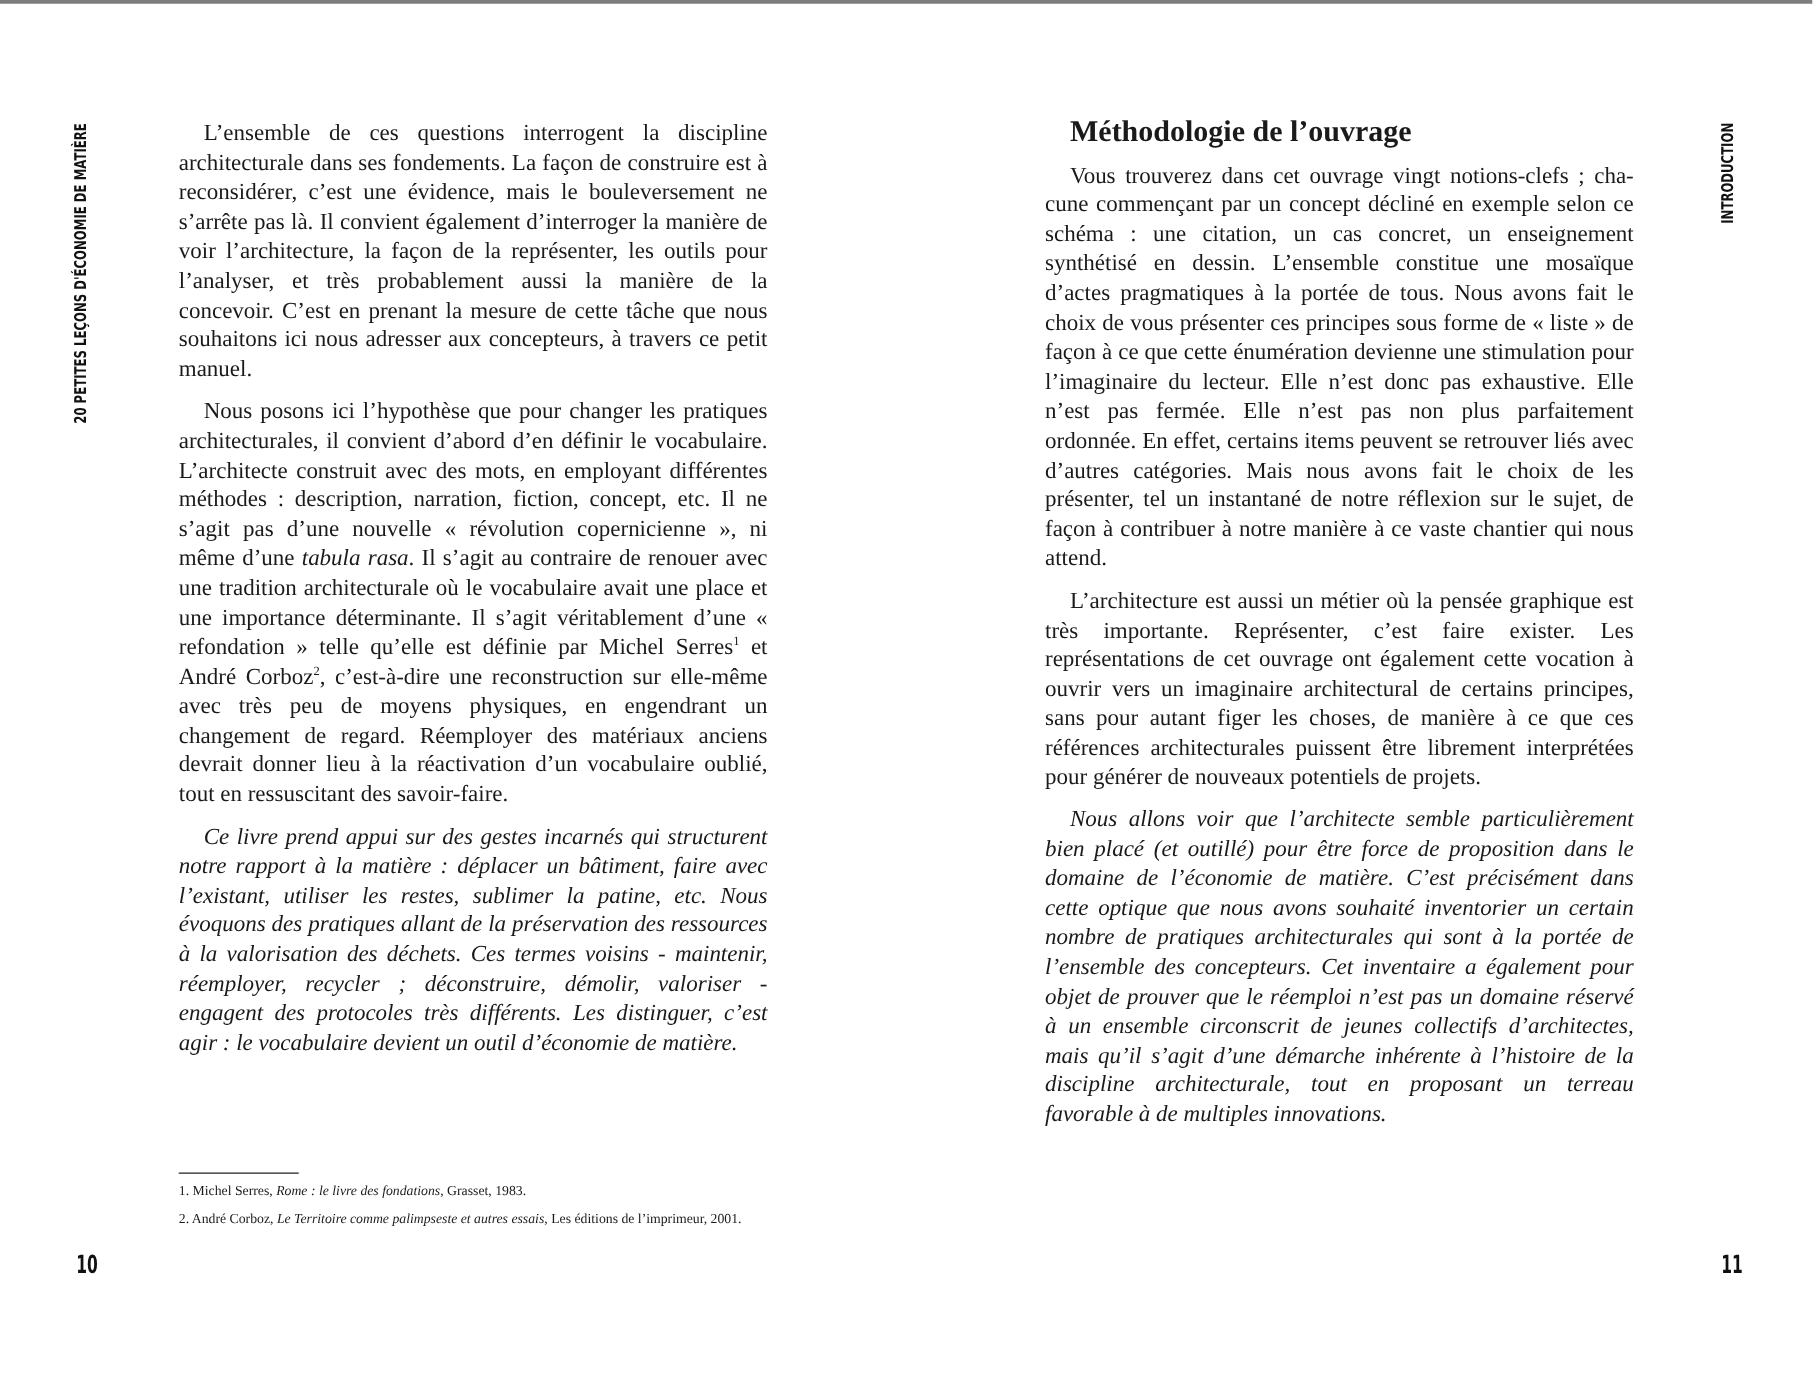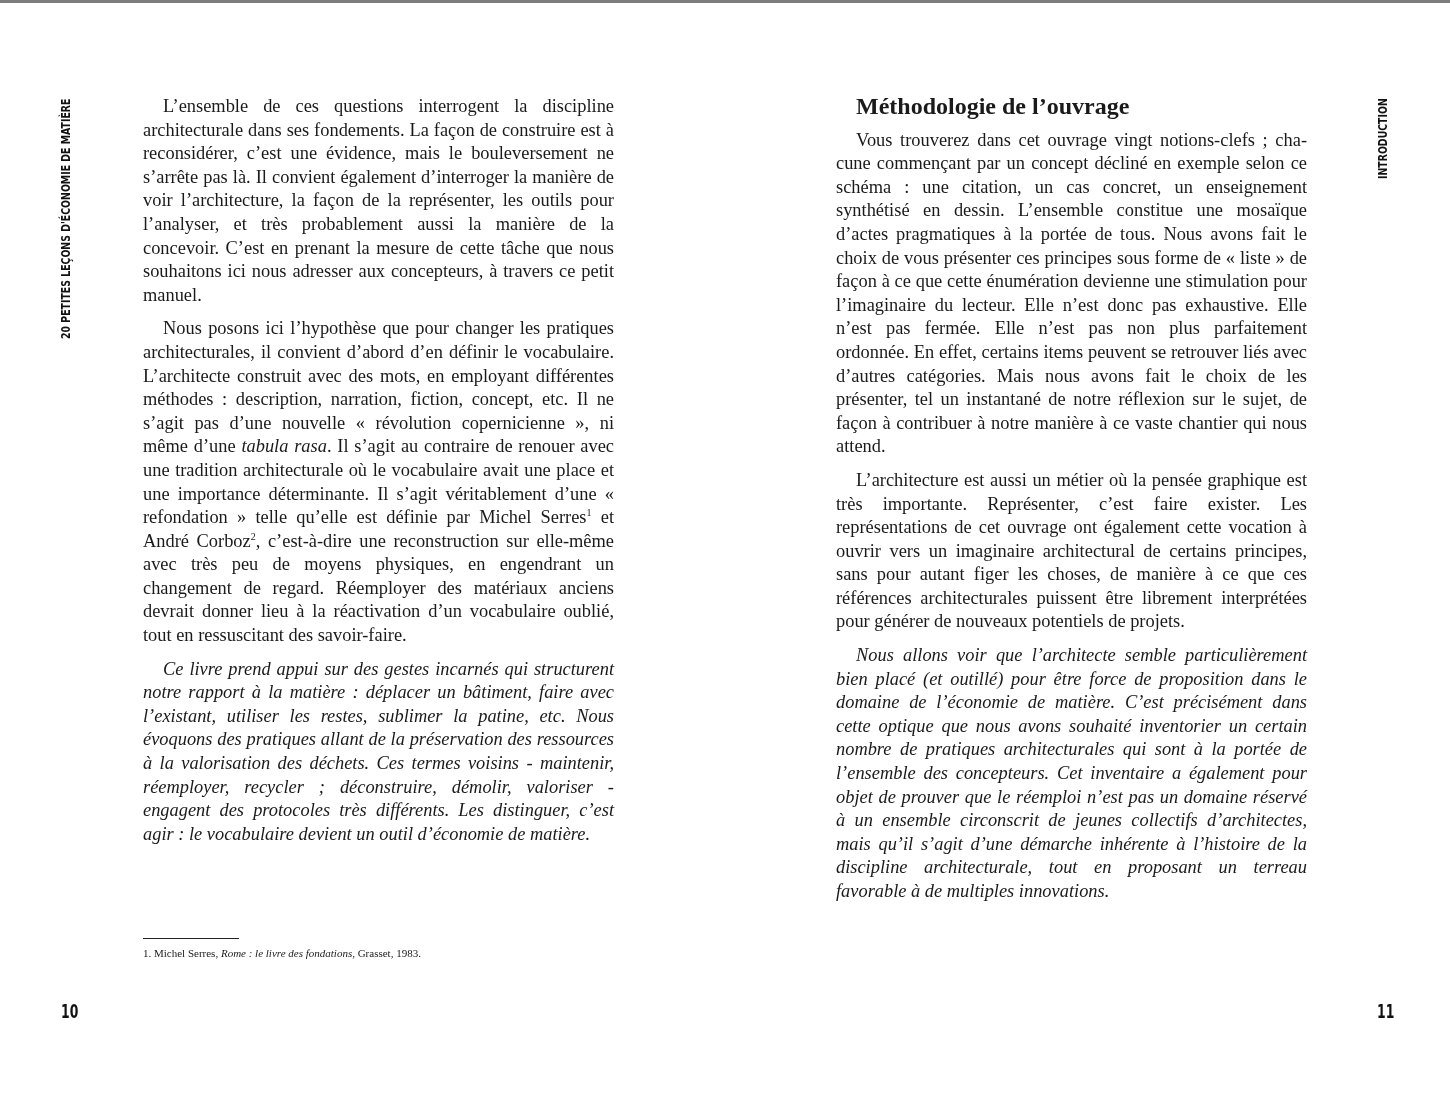--- a/index.html
+++ b/index.html
@@ -68,20 +68,21 @@
 
   <div class="col col-left">
     <p>L’ensemble de ces questions interrogent la discipline architecturale dans ses fondements. La façon de construire est à reconsidérer, c’est une évidence, mais le bouleverse­ment ne s’arrête pas là. Il convient également d’interroger la manière de voir l’architecture, la façon de la représenter, les outils pour l’analyser, et très probablement aussi la manière de la concevoir. C’est en prenant la mesure de cette tâche que nous souhaitons ici nous adresser aux concepteurs, à travers ce petit manuel.</p>
     <p><span>Nous posons ici l’hypothèse que pour changer les pra­tiques architecturales, il convient d’abord d’en définir le vocabulaire. L’architecte construit avec des mots, en employant différentes méthodes : description, narration, fiction, concept, etc. Il ne s’agit pas d’une nouvelle « révo­lution copernicienne », ni même d’une </span><em>tabula rasa</em><span>. Il s’agit au contraire de renouer avec une tradition architecturale où le vocabulaire avait une place et une importance déter­minante. Il s’agit véritablement d’une « refondation » telle qu’elle est définie par Michel Serres</span><sup>1</sup><span> et André Corboz</span><sup>2</sup><span>, c’est-à-dire une reconstruction sur elle-même avec très peu de moyens physiques, en engendrant un changement de regard. Réemployer des matériaux anciens devrait donner lieu à la réactivation d’un vocabulaire oublié, tout en res­suscitant des savoir-faire.</span></p>
     <p class="last-par">Ce livre prend appui sur des gestes incarnés qui struc­turent notre rapport à la matière : déplacer un bâtiment, faire avec l’existant, utiliser les restes, sublimer la patine, etc. Nous évoquons des pratiques allant de la préservation des ressources à la valorisation des déchets. Ces termes voisins - maintenir, réemployer, recycler ; déconstruire, démolir, valoriser - engagent des protocoles très différents. Les distinguer, c’est agir : le vocabulaire devient un outil d’économie de matière.</p>
   </div>
 
   <div class="footnotes">
     <div class="fn-rule"></div>
     <div class="fn"><span>1. </span><span>Michel Serres, </span><em>Rome : le livre des fondations</em><span>, Grasset, 1983.</span></div>
+    <div class="fn"><span>2. </span><span>André Corboz, </span><em>Le Territoire comme palimpseste et autres essais</em><span>, Les éditions de l’imprimeur, 2001.</span></div>
   </div>
 
   <div class="folio folio-left">10</div>
 </div>
 
 <div class="page page-right"></div>
 <div class="running-head rh-right">Introduction</div>
 
 <div class="col col-right">
   <h3>Méthodologie de l’ouvrage</h3>

